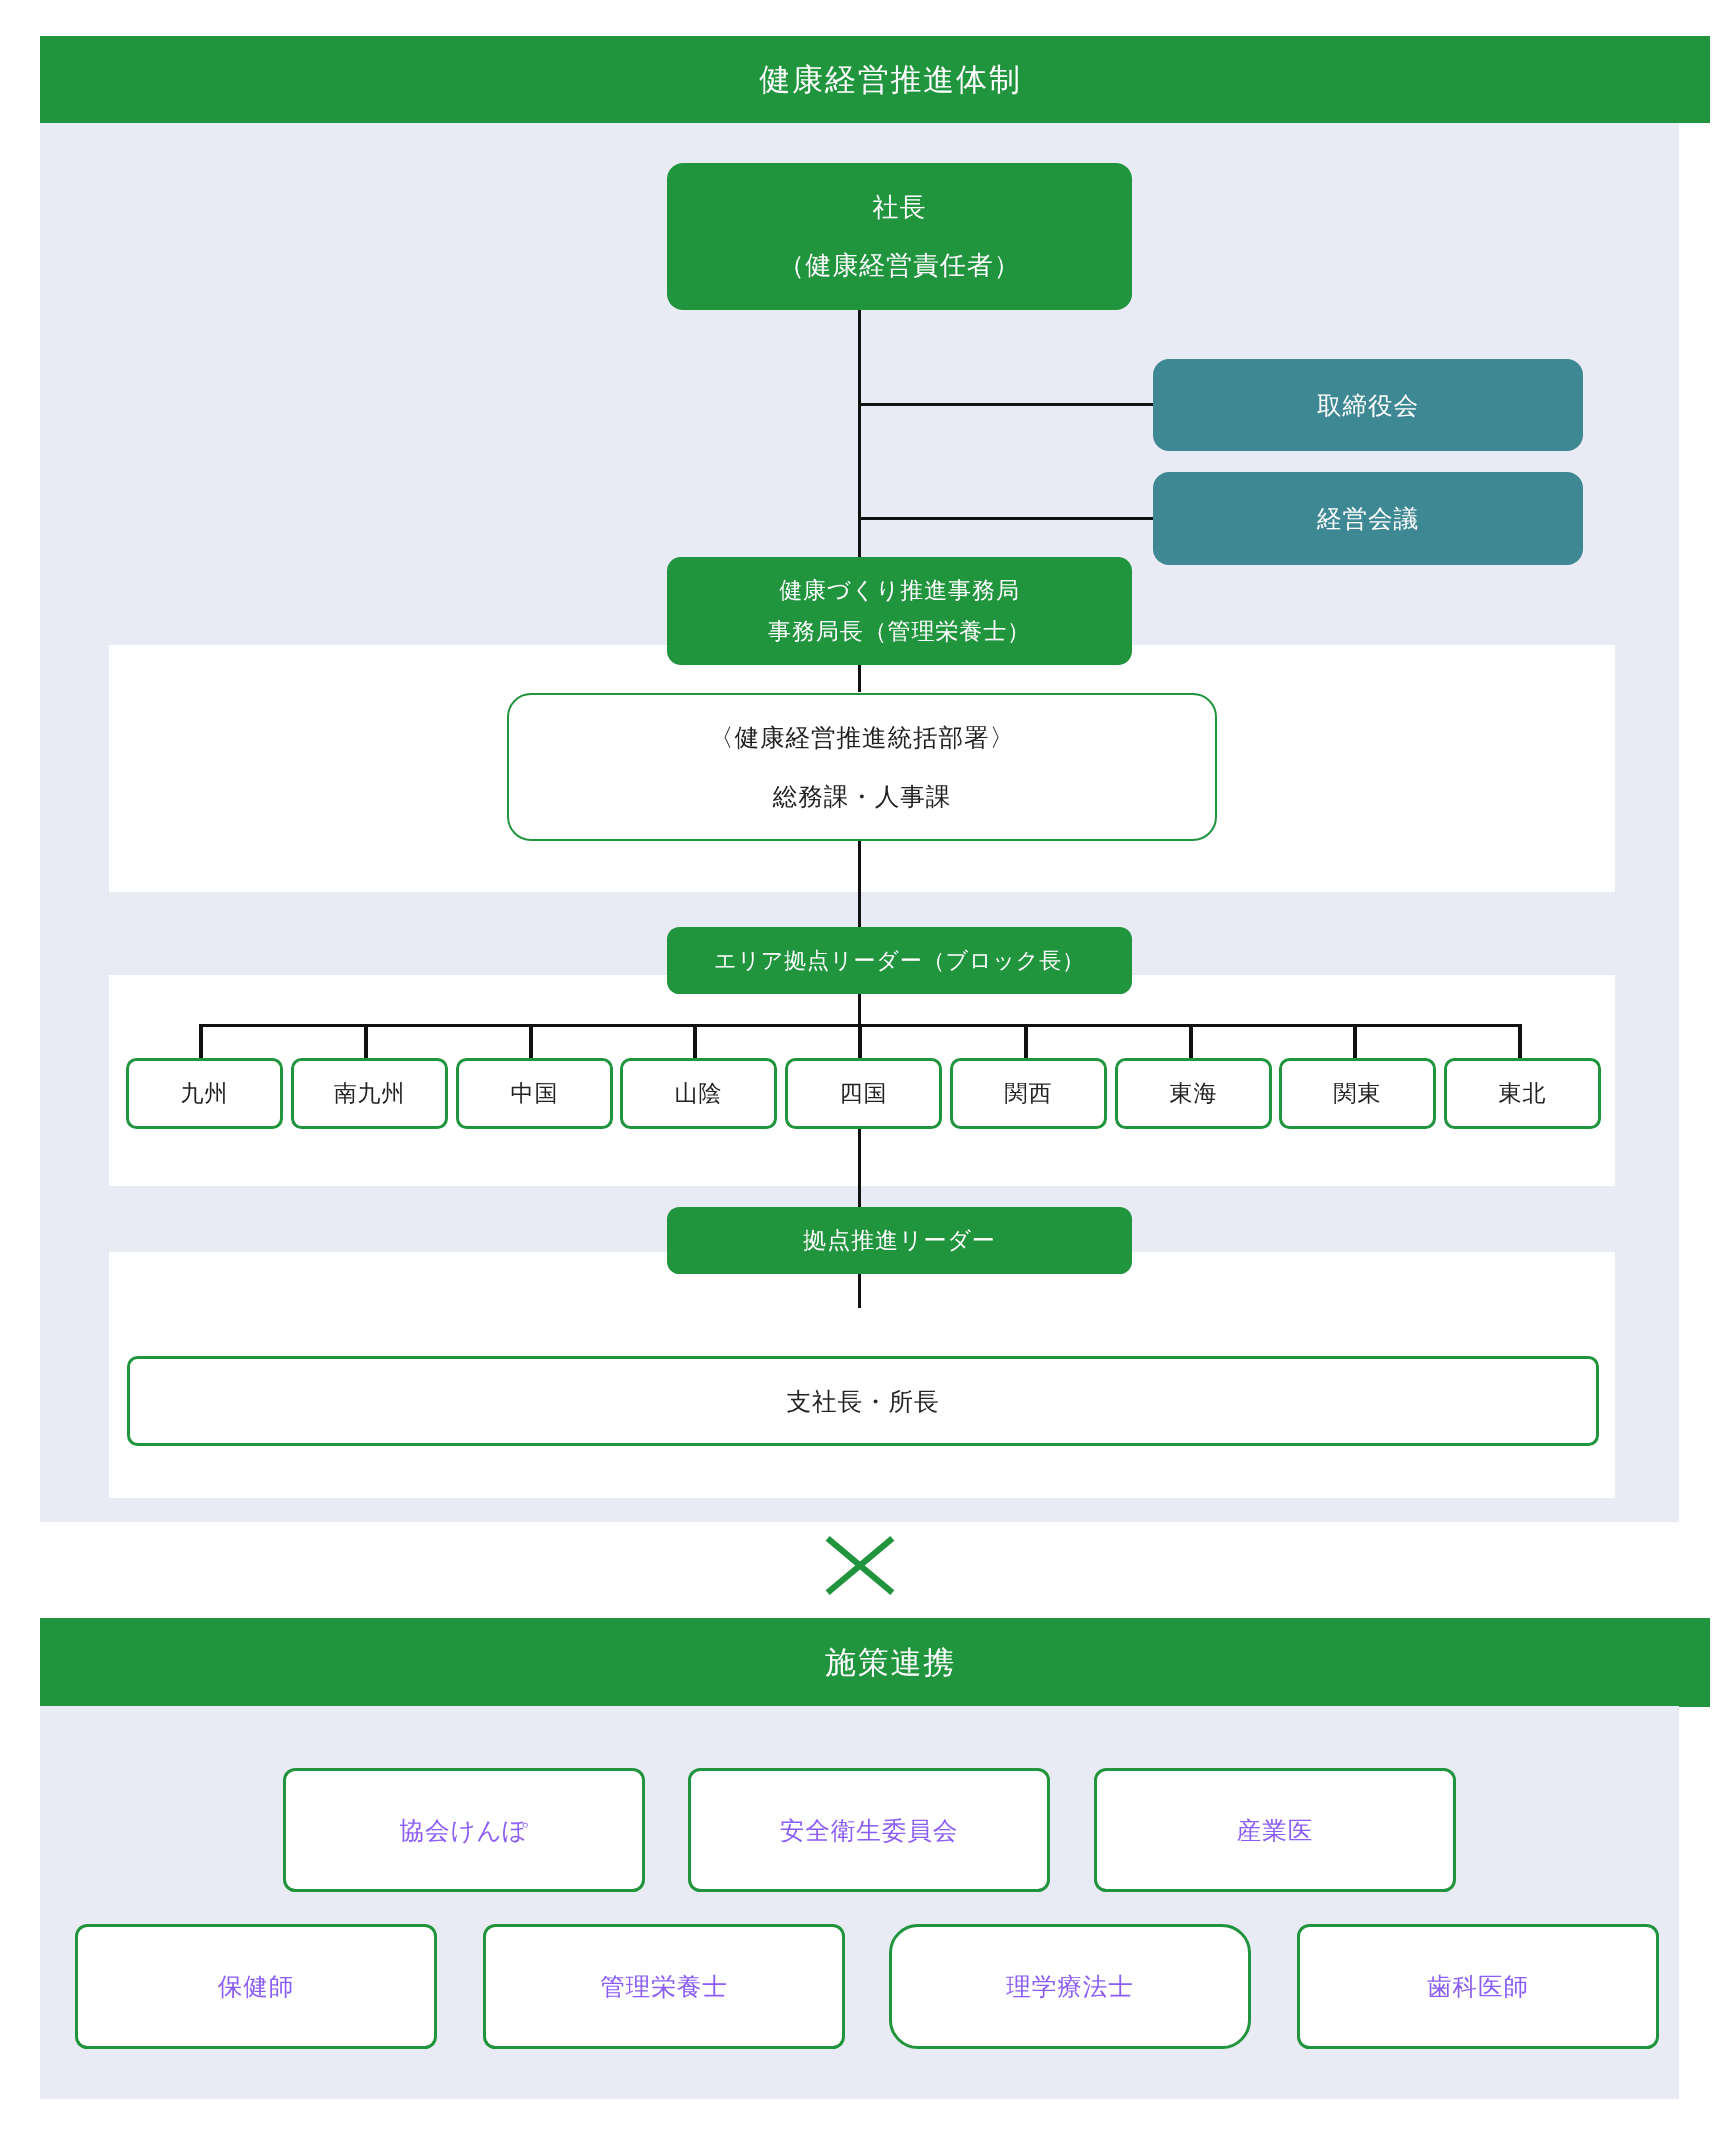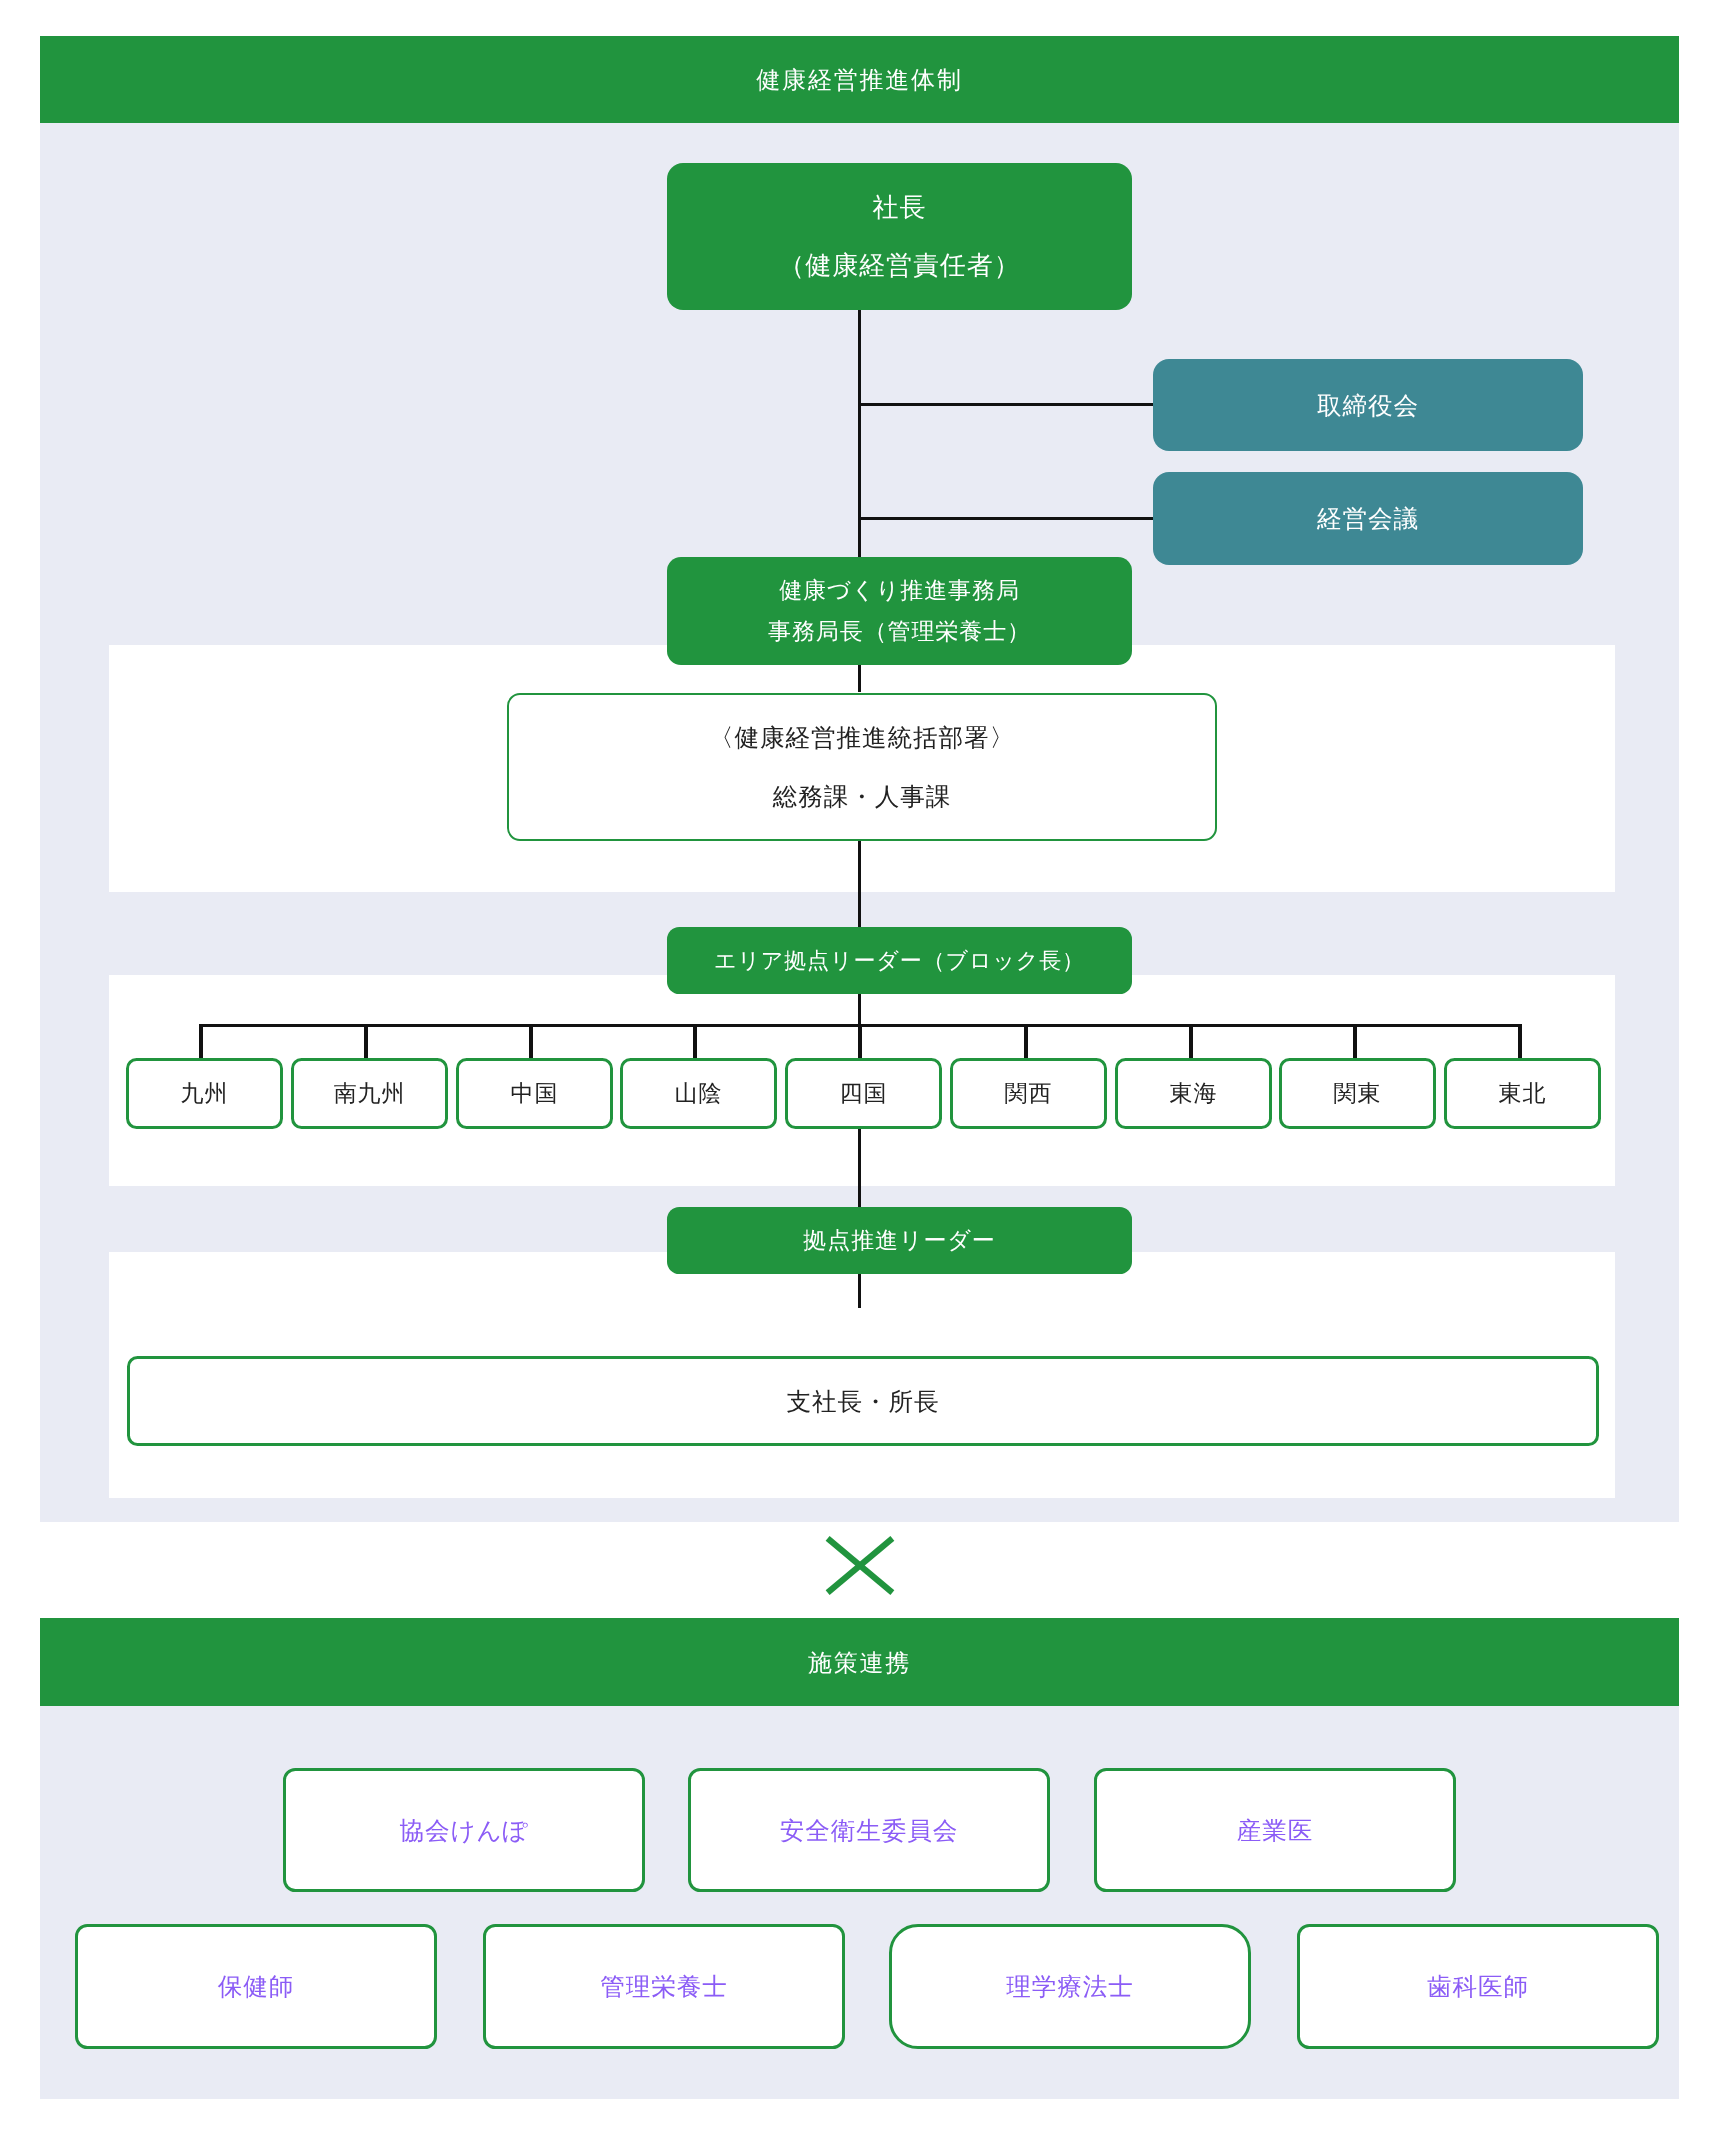--- a/index.html
+++ b/index.html
@@ -10,38 +10,38 @@
     font-family:"Liberation Sans","DejaVu Sans",sans-serif;
     overflow:hidden;
   }
   .abs{position:absolute;}
   .section-bg{background:var(--background,#E9EBF4);}
   .band{background:#ffffff;}
   .banner{
     background:var(--green,#21943E);
     color:#ffffff;
     display:flex;align-items:center;justify-content:center;
-    font-size:24px;letter-spacing:1.8px;
+    font-size:31px;letter-spacing:1.8px;padding-left:31px;
   }
   .gbox{
     background:var(--green,#21943E);
     color:#ffffff;border-radius:16px;
     display:flex;flex-direction:column;align-items:center;justify-content:center;
     text-align:center;letter-spacing:0.9px;margin-left:39px;
   }
   .tbox{
     background:var(--teal,#3E8894);
     color:#ffffff;border-radius:16px;
     display:flex;align-items:center;justify-content:center;
     font-size:24.6px;letter-spacing:0.9px;
   }
   .obox{
     background:#ffffff;
     border:2.6px solid var(--green,#21943E);
-    border-radius:13px;
+    border-radius:24px;
     color:#222222;
     display:flex;flex-direction:column;align-items:center;justify-content:center;
     text-align:center;letter-spacing:0.9px;
   }
   .rbox{
     background:#ffffff;
     border:3.5px solid var(--green,#21943E);
     border-radius:10.5px;
     color:#222222;
     display:flex;align-items:center;justify-content:center;

